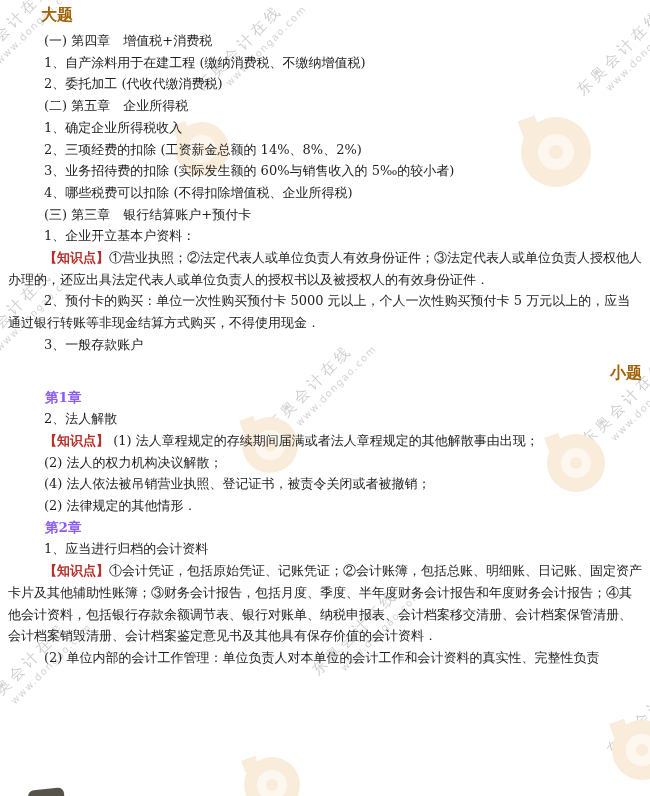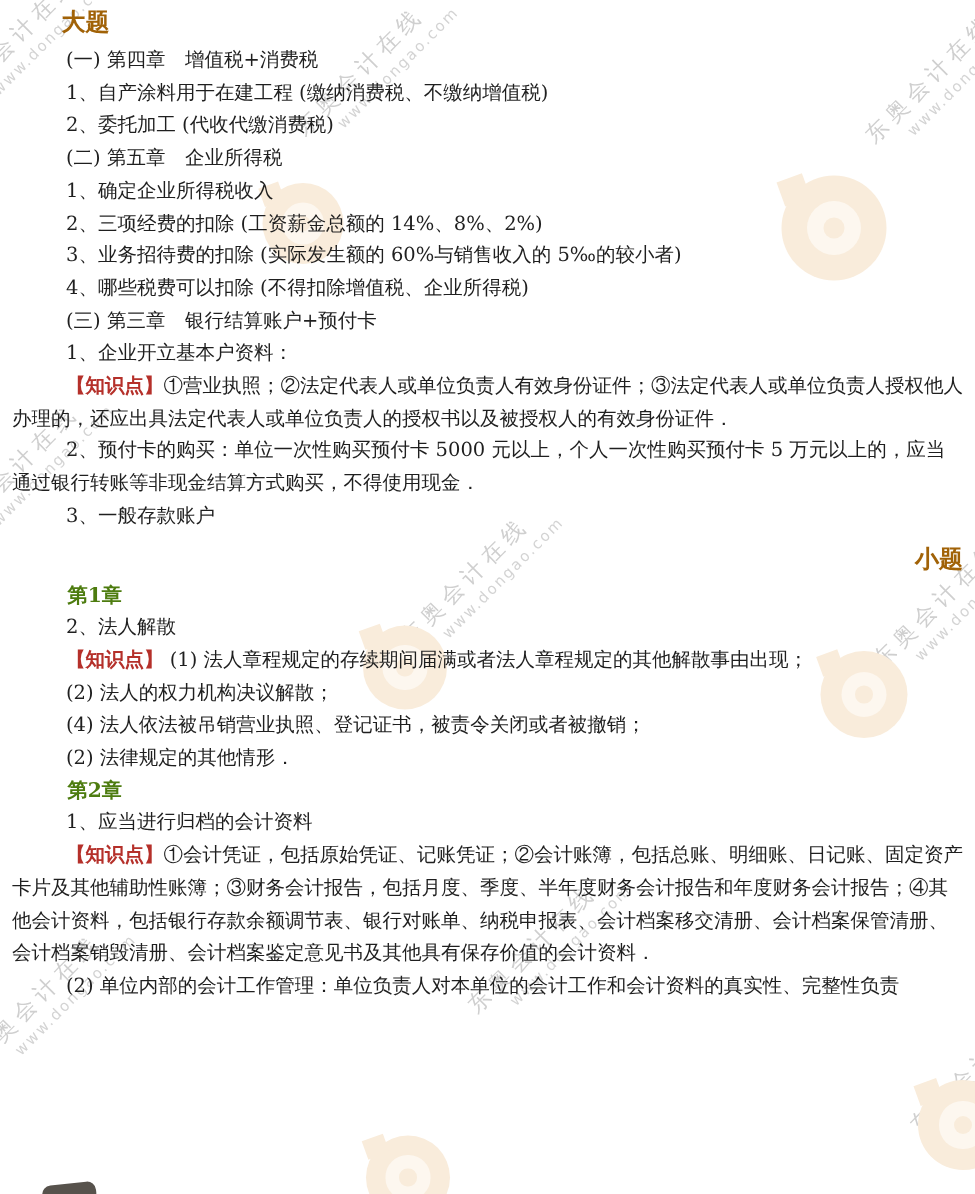--- a/index.html
+++ b/index.html
@@ -25,21 +25,21 @@
     background:#57524c;border-radius:6px 6px 2px 2px;transform:rotate(-6deg);
   }
   
   .doc{
     position:relative;z-index:2;padding:3px 8px 0 8px;
     color:#1f1f1f;font-size:13px;line-height:21.7px;
   }
   .doc p{margin:0;text-indent:36px;}
   .h1{font-size:16px;line-height:22px;font-weight:bold;color:#a16207;margin:1px 0 4px 33px;}
   .h1.gap{margin-top:6px;margin-bottom:3px;text-align:right;}
-  .h2{font-size:13.5px;line-height:21.7px;font-weight:bold;color:#4d7c0f;margin:0 0 0 37px;}
+  .h2{font-size:13.5px;line-height:21.7px;font-weight:bold;color:#8b5cf6;margin:0 0 0 37px;}
   .kp-label{font-weight:bold;}
 </style>
 </head>
 <body>
 
 <div class="page">
   <div class="wm-layer" id="wm-layer">
       <div class="wm-text" style="left: -45px; top: 8px;">
         <span class="l1">东奥会计在线</span>
         <span class="l2">www.dongao.com</span>

